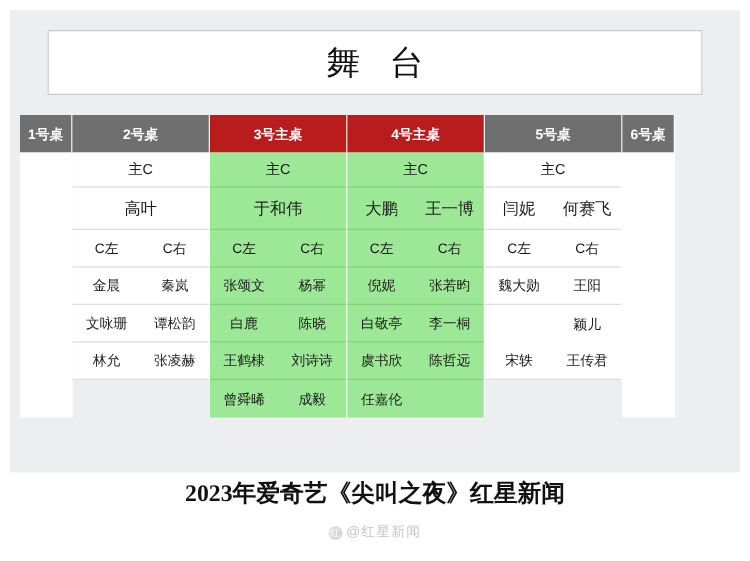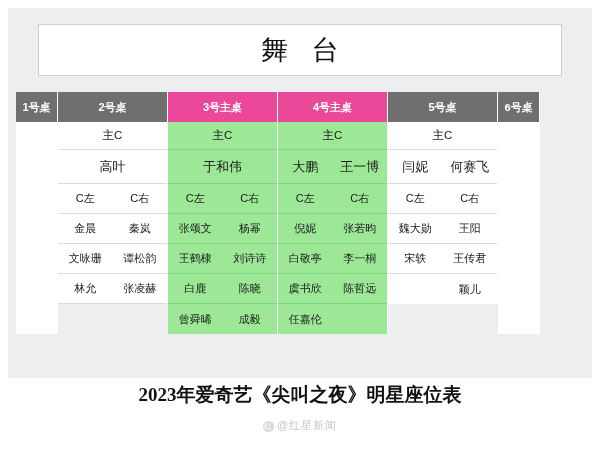--- a/index.html
+++ b/index.html
@@ -67,21 +67,21 @@
     display: flex;
     align-items: center;
     justify-content: center;
     color: #ffffff;
     font-size: 11px;
     font-weight: bold;
     box-sizing: border-box;
     border-right: 1px solid #ffffff;
   }
   .head-gray { background: #6f6f6f; }
-  .head-red  { background: #ec4899; }
+  .head-red  { background: #b91c1c; }
   .col-body {
     background: #ffffff;
     border-right: 1px solid #ffffff;
     box-sizing: border-box;
     display: flex;
     flex-direction: column;
     align-items: stretch;
   }
   .body-green { background: #9ce897; }
   .body-white { background: #ffffff; }
@@ -214,26 +214,26 @@
             </div>
             <div class="row row-lr green-sep">
               <div class="cell">C左</div>
               <div class="cell">C右</div>
             </div>
             <div class="row row-name green-sep">
               <div class="cell">张颂文</div>
               <div class="cell">杨幂</div>
             </div>
             <div class="row row-name green-sep">
+              <div class="cell">白鹿</div>
+              <div class="cell">陈晓</div>
+            </div>
+            <div class="row row-name green-sep">
               <div class="cell">王鹤棣</div>
               <div class="cell">刘诗诗</div>
-            </div>
-            <div class="row row-name green-sep">
-              <div class="cell">白鹿</div>
-              <div class="cell">陈晓</div>
             </div>
             <div class="row row-name green-sep row-last">
               <div class="cell">曾舜晞</div>
               <div class="cell">成毅</div>
             </div>
           </div>
         </div>
         <div class="col" style="width: 110px;">
           <div class="col-head head-red">4号主桌</div>
           <div class="col-body body-green">
@@ -277,39 +277,39 @@
               <div class="cell">何赛飞</div>
             </div>
             <div class="row row-lr">
               <div class="cell">C左</div>
               <div class="cell">C右</div>
             </div>
             <div class="row row-name">
               <div class="cell">魏大勋</div>
               <div class="cell">王阳</div>
             </div>
-            <div class="row row-name">
-              <div class="cell">宋轶</div>
-              <div class="cell">王传君</div>
-            </div>
             <div class="row row-name row-last">
               <div class="cell"></div>
               <div class="cell">颖儿</div>
             </div>
-          </div>
-        </div>
-        <div class="col narrow-col" style="width: 42px; font-family: Liberation Mono, monospace;">
+            <div class="row row-name">
+              <div class="cell">宋轶</div>
+              <div class="cell">王传君</div>
+            </div>
+          </div>
+        </div>
+        <div class="col narrow-col" style="width: 42px;">
           <div class="col-head head-gray">6号桌</div>
           <div class="col-body body-white">
             <div class="col-body-fill"></div>
           </div>
         </div>
       </div>
 
   </div>
 
-  <div class="caption">2023年爱奇艺《尖叫之夜》明星座位表</div>
+  <div class="caption">2023年爱奇艺《尖叫之夜》红星新闻</div>
 
   <div class="watermark">
     <span class="wm-badge">红</span><span>@红星新闻</span>
   </div>
 
 </div>
 
 </body></html>

